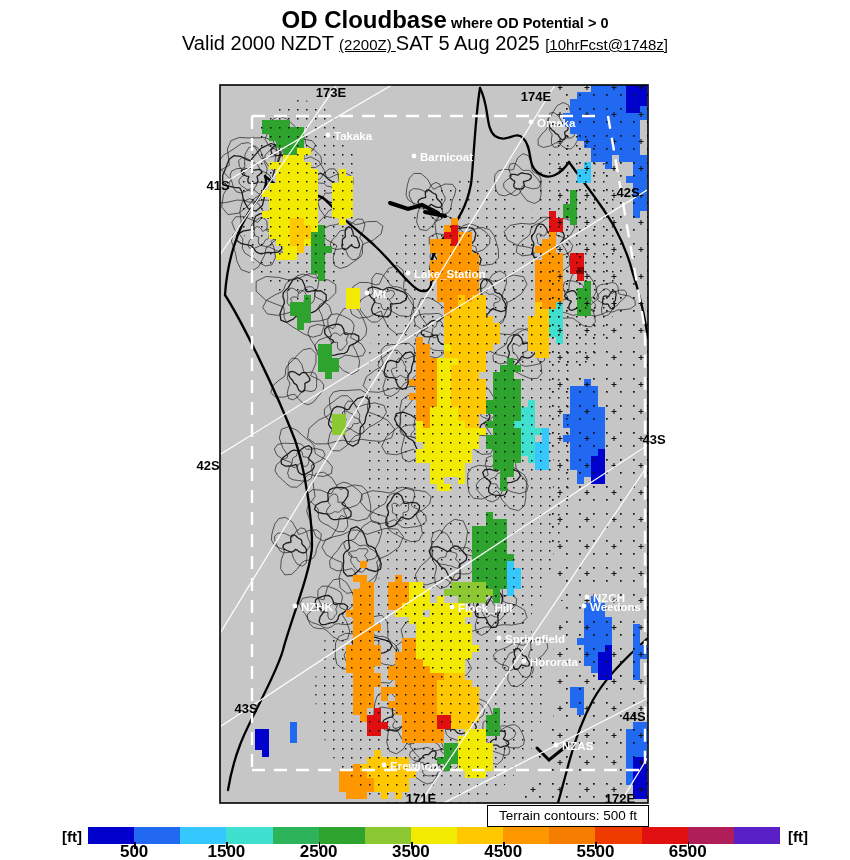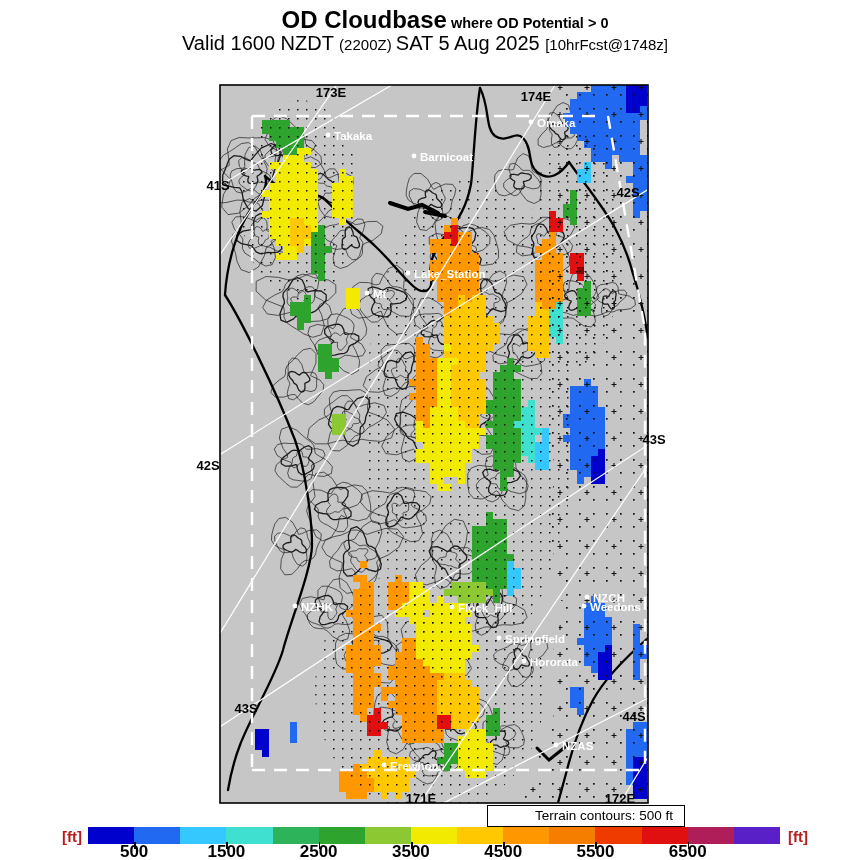--- a/index.html
+++ b/index.html
@@ -2,42 +2,42 @@
 <html><head>
 <meta charset="utf-8">
 <style>
   html,body{margin:0;padding:0;background:#fff;}
   body{font-family:"Liberation Sans",sans-serif;}
   #page{position:relative;width:850px;height:860px;background:#fff;overflow:hidden;}
   .hdr{position:absolute;left:0;width:850px;text-align:center;white-space:nowrap;color:#000;}
   #hdr1{top:6px;font-size:24px;font-weight:bold;margin-left:20px;}
   #hdr1 .qual{font-size:14.5px;font-weight:bold;}
   #hdr2{top:32px;font-size:20px;font-weight:normal;}
-  #hdr2 .sm{font-size:15px;}
+  #hdr2 .sm{font-size:15px;text-decoration:underline;}
   #hdr3{top:53px;font-size:13.5px;}
   #map-svg{position:absolute;left:185px;top:78px;}
   svg text{font-family:"Liberation Sans",sans-serif;}
   #terrain-note{position:absolute;left:487px;top:805px;width:160px;height:20px;background:#fff;
-    border:1.5px solid #000;font-size:13.5px;line-height:20px;text-align:center;color:#000;z-index:5;padding-left:36px;}
+    border:1.5px solid #000;font-size:13.5px;line-height:20px;text-align:center;color:#000;z-index:5;}
   #colorbar{position:absolute;left:88px;top:827px;width:692px;height:17px;z-index:4;}
   .cbseg{position:absolute;top:0;height:17px;}
   .cbtick{position:absolute;top:15px;width:1.6px;height:7px;background:#000;}
   .cbnum{position:absolute;top:842px;transform:translateX(-50%);font-size:17px;font-weight:bold;color:#000;z-index:4;}
-  .ftlab{position:absolute;top:828px;font-size:15px;font-weight:bold;color:#b91c1c;}
+  .ftlab{position:absolute;top:828px;font-size:15px;font-weight:bold;color:#000000;}
   #ft-left{left:40px;width:42px;text-align:right;}
   #ft-right{left:788px;width:42px;text-align:left;}
 </style>
 </head>
 <body>
 
 <div id="page">
 
   <div id="hdr1" class="hdr"><span>OD Cloudbase</span><span class="qual"> where OD Potential &gt; 0</span></div>
 
-  <div id="hdr2" class="hdr"><span>Valid 1600 NZDT </span><span class="sm">(2200Z) </span><span>SAT 5 Aug 2025 </span><span class="sm">[10hrFcst@1748z]</span></div>
+  <div id="hdr2" class="hdr"><span>Valid 2000 NZDT </span><span class="sm">(2200Z) </span><span>SAT 5 Aug 2025 </span><span class="sm">[10hrFcst@1748z]</span></div>
 
 
   <svg id="map-svg" width="492" height="732" viewBox="0 0 492 732">
       <defs>
         <clipPath id="mapclip">
           <rect x="35" y="7" width="428" height="718"></rect>
         </clipPath>
         <pattern id="pdot" width="9" height="9" patternUnits="userSpaceOnUse">
           <rect x="4" y="4" width="1.5" height="1.5" fill="#111"></rect>
         </pattern>

